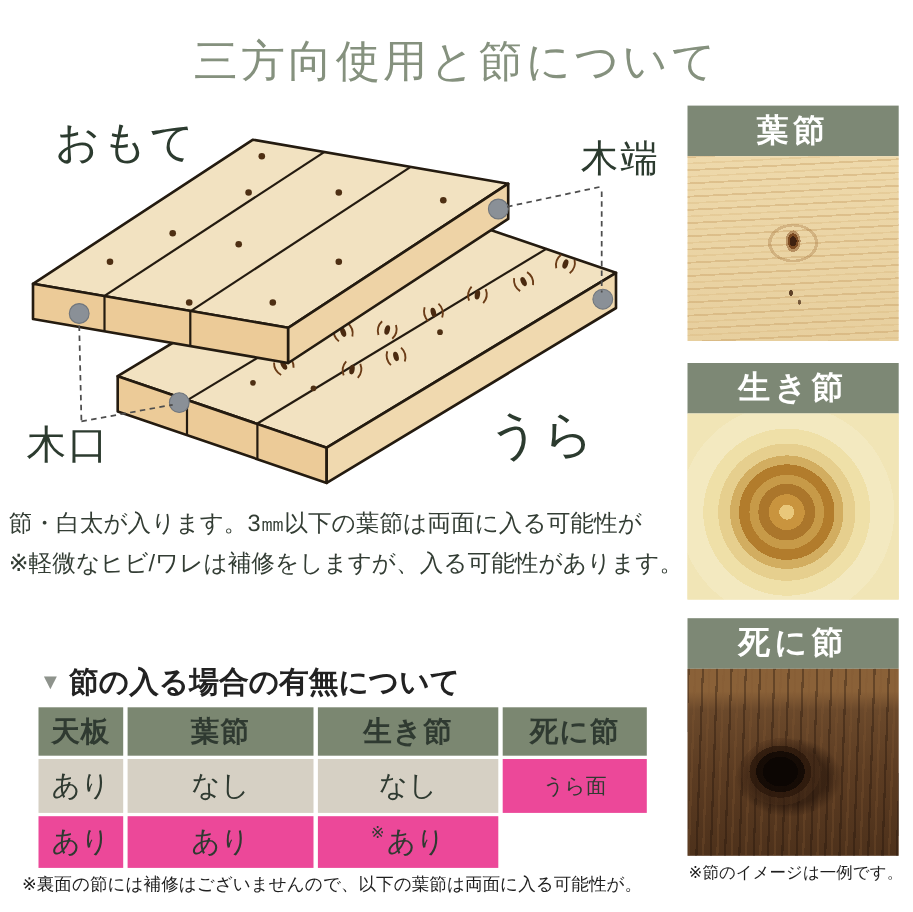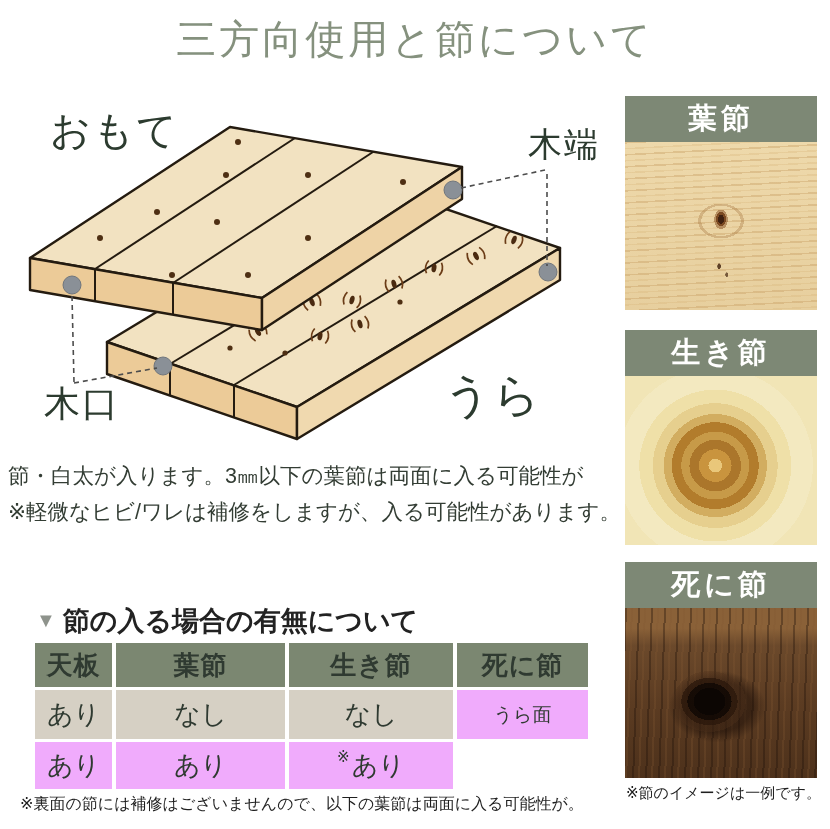--- a/index.html
+++ b/index.html
@@ -1,46 +1,46 @@
 <!DOCTYPE html>
 <html><head>
 <meta charset="utf-8">
 <style>
   html,body{margin:0;padding:0;background:#ffffff;}
   .page{
     position:relative;width:830px;height:829px;background:#ffffff;overflow:hidden;
     font-family:"Liberation Sans","DejaVu Sans",sans-serif;
   }
   .page-title{
-    position:absolute;left:0;top:12px;width:830px;text-align:center;
+    position:absolute;left:0;top:28px;width:830px;text-align:center;
     font-size:40px;font-weight:500;letter-spacing:3px;color:#85917e;margin:0;
   }
   
   .diagram-svg{position:absolute;left:0;top:90px;width:620px;height:352px;}
   .dg-label{position:absolute;color:#2c3b2f;font-weight:400;letter-spacing:2px;line-height:1;}
   .lbl-front{left:50px;top:110px;font-size:40px;}
   .lbl-edge{left:528px;top:127px;font-size:34px;}
-  .lbl-endgrain{left:44px;top:386px;font-size:36px;}
+  .lbl-endgrain{left:24px;top:386px;font-size:36px;}
   .lbl-back{left:444px;top:372px;font-size:46px;}
   
   .desc{position:absolute;left:8px;top:458px;width:616px;color:#333d34;}
   .desc p{margin:0;font-size:21.5px;line-height:36px;white-space:nowrap;}
   
   .tbl-heading{position:absolute;left:36px;top:602px;font-size:27px;font-weight:600;color:#222;line-height:36px;}
   .tbl-heading .marker{color:#8e938c;font-size:20px;margin-right:7px;vertical-align:3px;}
   
   .knot-table{
     position:absolute;left:35px;top:643px;
     display:grid;grid-template-columns:77px 169px 164px 131px;grid-template-rows:44px 49px 47px;
     column-gap:4px;row-gap:3px;background:#ffffff;
   }
   .kt-cell{display:flex;align-items:center;justify-content:center;}
   .kt-head{background:#7b8771;color:#ffffff;font-size:22px;font-weight:700;letter-spacing:1px;}
   .kt-row1{background:#d6d0c4;}
-  .kt-row2{background:#f0abfc;}
+  .kt-row2{background:#ec4899;}
   .kt-cell{color:#2f3a31;font-size:26px;}
   .kt-label{font-size:19px;}
   .kt-note{font-size:15px;vertical-align:8px;position:relative;top:-9px;margin-right:2px;}
   .footnote{position:absolute;left:20px;top:794px;margin:0;font-size:16px;color:#1f1f1f;white-space:nowrap;}
   
   .photo-card{position:absolute;left:625px;width:192px;}
   .card-1{top:96px;height:214px;}
   .card-2{top:330px;height:215px;}
   .card-3{top:562px;height:216px;}
   .photo-bar{height:46px;background:#7d8875;color:#ffffff;display:flex;align-items:center;justify-content:center;

